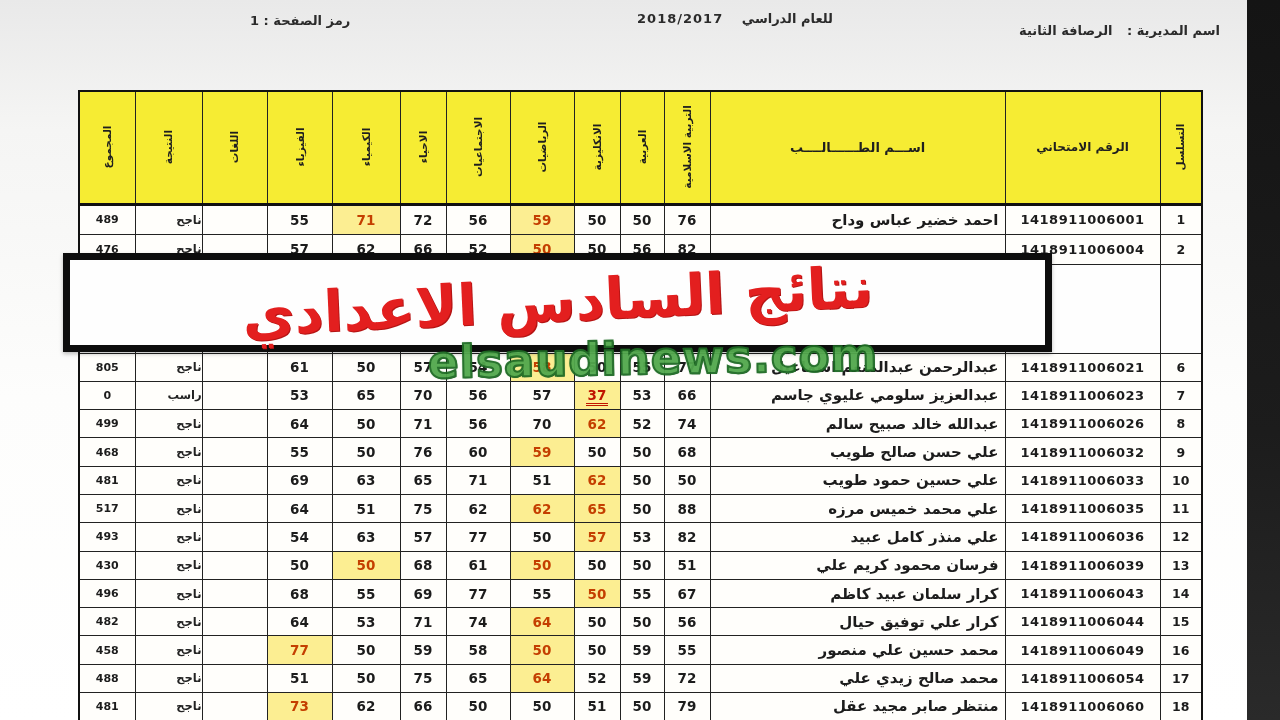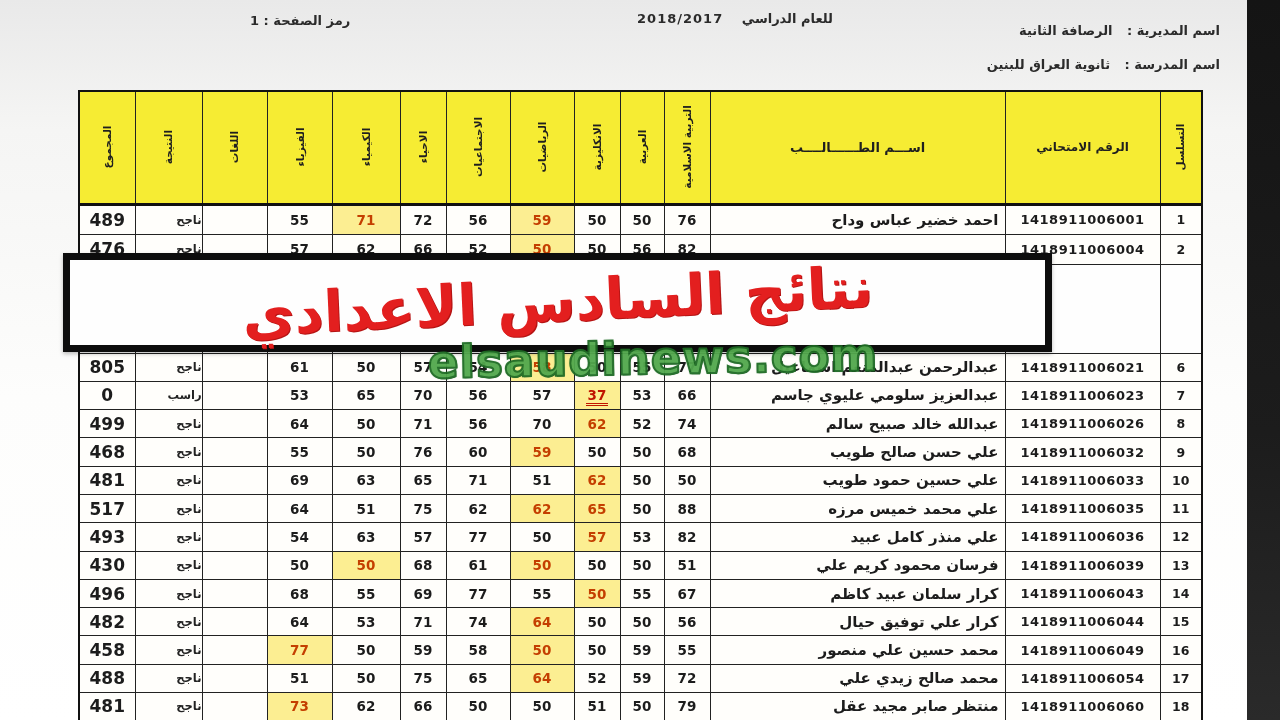--- a/index.html
+++ b/index.html
@@ -33,21 +33,21 @@
   .vtext { transform:rotate(-90deg); white-space:nowrap; font-size:10.5px; font-weight:bold; }
   .h-exam { font-size:12px; }
   .h-name { font-size:13px; letter-spacing:1px; }
   tbody td { height:28.3px; text-align:center; font-weight:bold; font-size:13.5px;
     background:#fffefb; color:#1c1c1c; }
   tr.r-first td, tr.r-sliver td { height:30px; }
   td.c-name { text-align:right; padding-right:6px; font-size:15px;margin-left:20px; }
   td.c-exam { font-size:13px; letter-spacing:.5px; }
   td.c-serial { font-size:12.5px; }
   td.c-result { font-size:11.5px; color:#222;text-align:right; }
-  td.c-total { font-size:17px; }
+  td.c-total { font-size:11px; }
   td.hl { background:#fcee92; color:#c43f00; }
   td.ul { text-decoration:none; }
   td.ul span { border-bottom:3px double #c01500; padding:0 2px; color:#c01500; }
   tr.gap td { height:89px; background:#fefefe; }
 
   
   .banner { position:absolute; top:253px; left:63px; width:989px; height:99px;
     background:#fefefe; border:7px solid #0d0d0d; z-index:5;
     display:flex; align-items:center; justify-content:center;
     box-shadow:0 2px 4px rgba(0,0,0,.25); }
@@ -64,24 +64,20 @@
 </style>
 </head>
 <body>
 
 <div class="edge-strip"></div>
 
 <div class="meta-right">
   <div>
     <span>اسم المديرية :</span>
     <span class="val">الرصافة الثانية</span>
-  </div>
-  <div>
-    <span>اسم المدرسة :</span>
-    <span class="val">ثانوية العراق للبنين</span>
   </div>
 </div>
 
 <div class="meta-center">
   <div class="line2">
     <span>للعام الدراسي</span>
     <span class="year">2018/2017</span>
   </div>
 </div>
 

